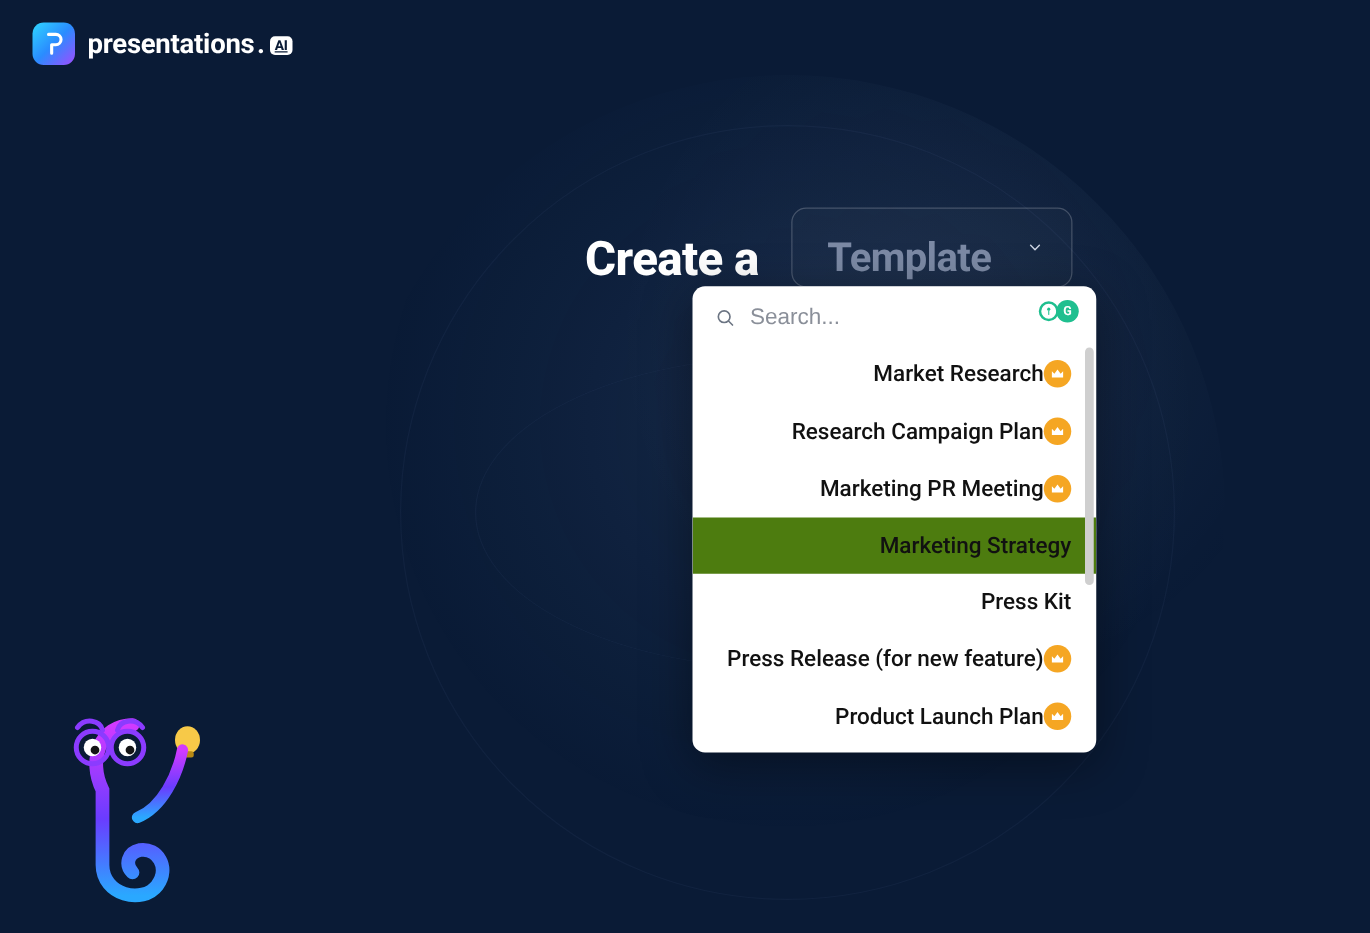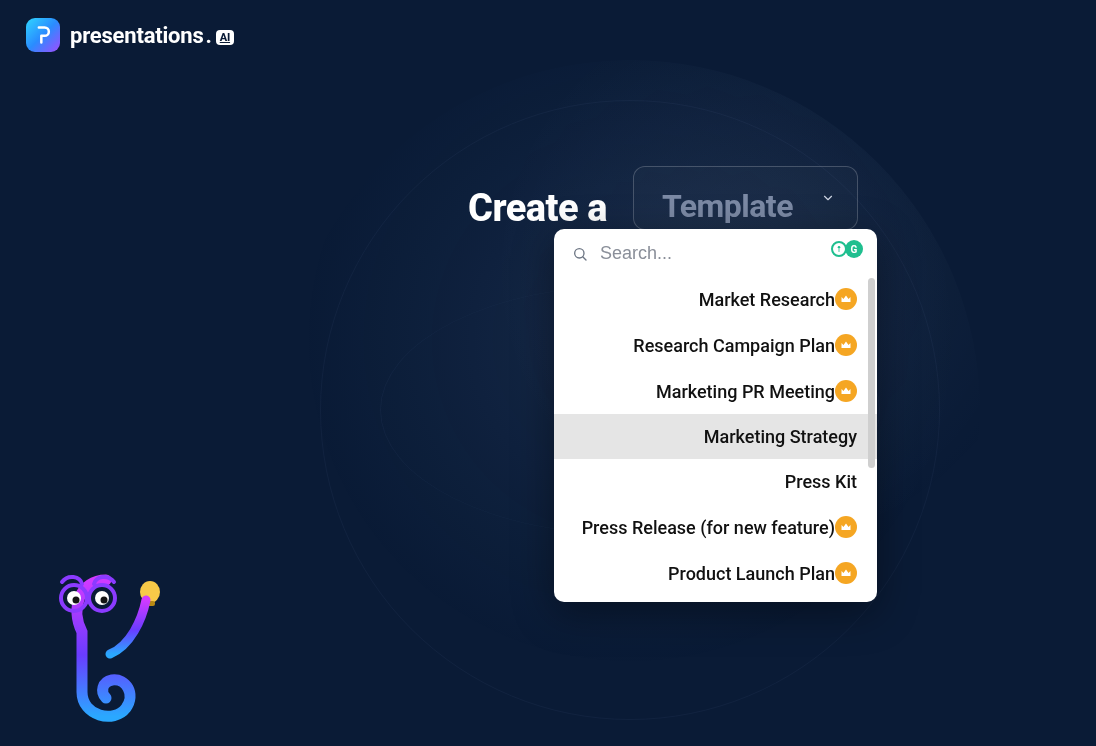--- a/index.html
+++ b/index.html
@@ -173,21 +173,21 @@
     align-items:center;
     justify-content:flex-end;
     padding: 12px 20px;
     cursor:pointer;
   }
   .dd-item-label{
     color:#111;
     font-size:18px;
     font-weight:500;
   }
-  .dd-item.hovered{ background:#e5e5e5; }
+  .dd-item.hovered{ background:#4d7c0f; }
   .crown-badge{
     width:22px;height:22px;border-radius:50%;
     background:#f5a623;
     display:flex;align-items:center;justify-content:center;
     flex:none;
   }
   
   .dd-scroll-thumb{
     position:absolute;
     right:2px;

